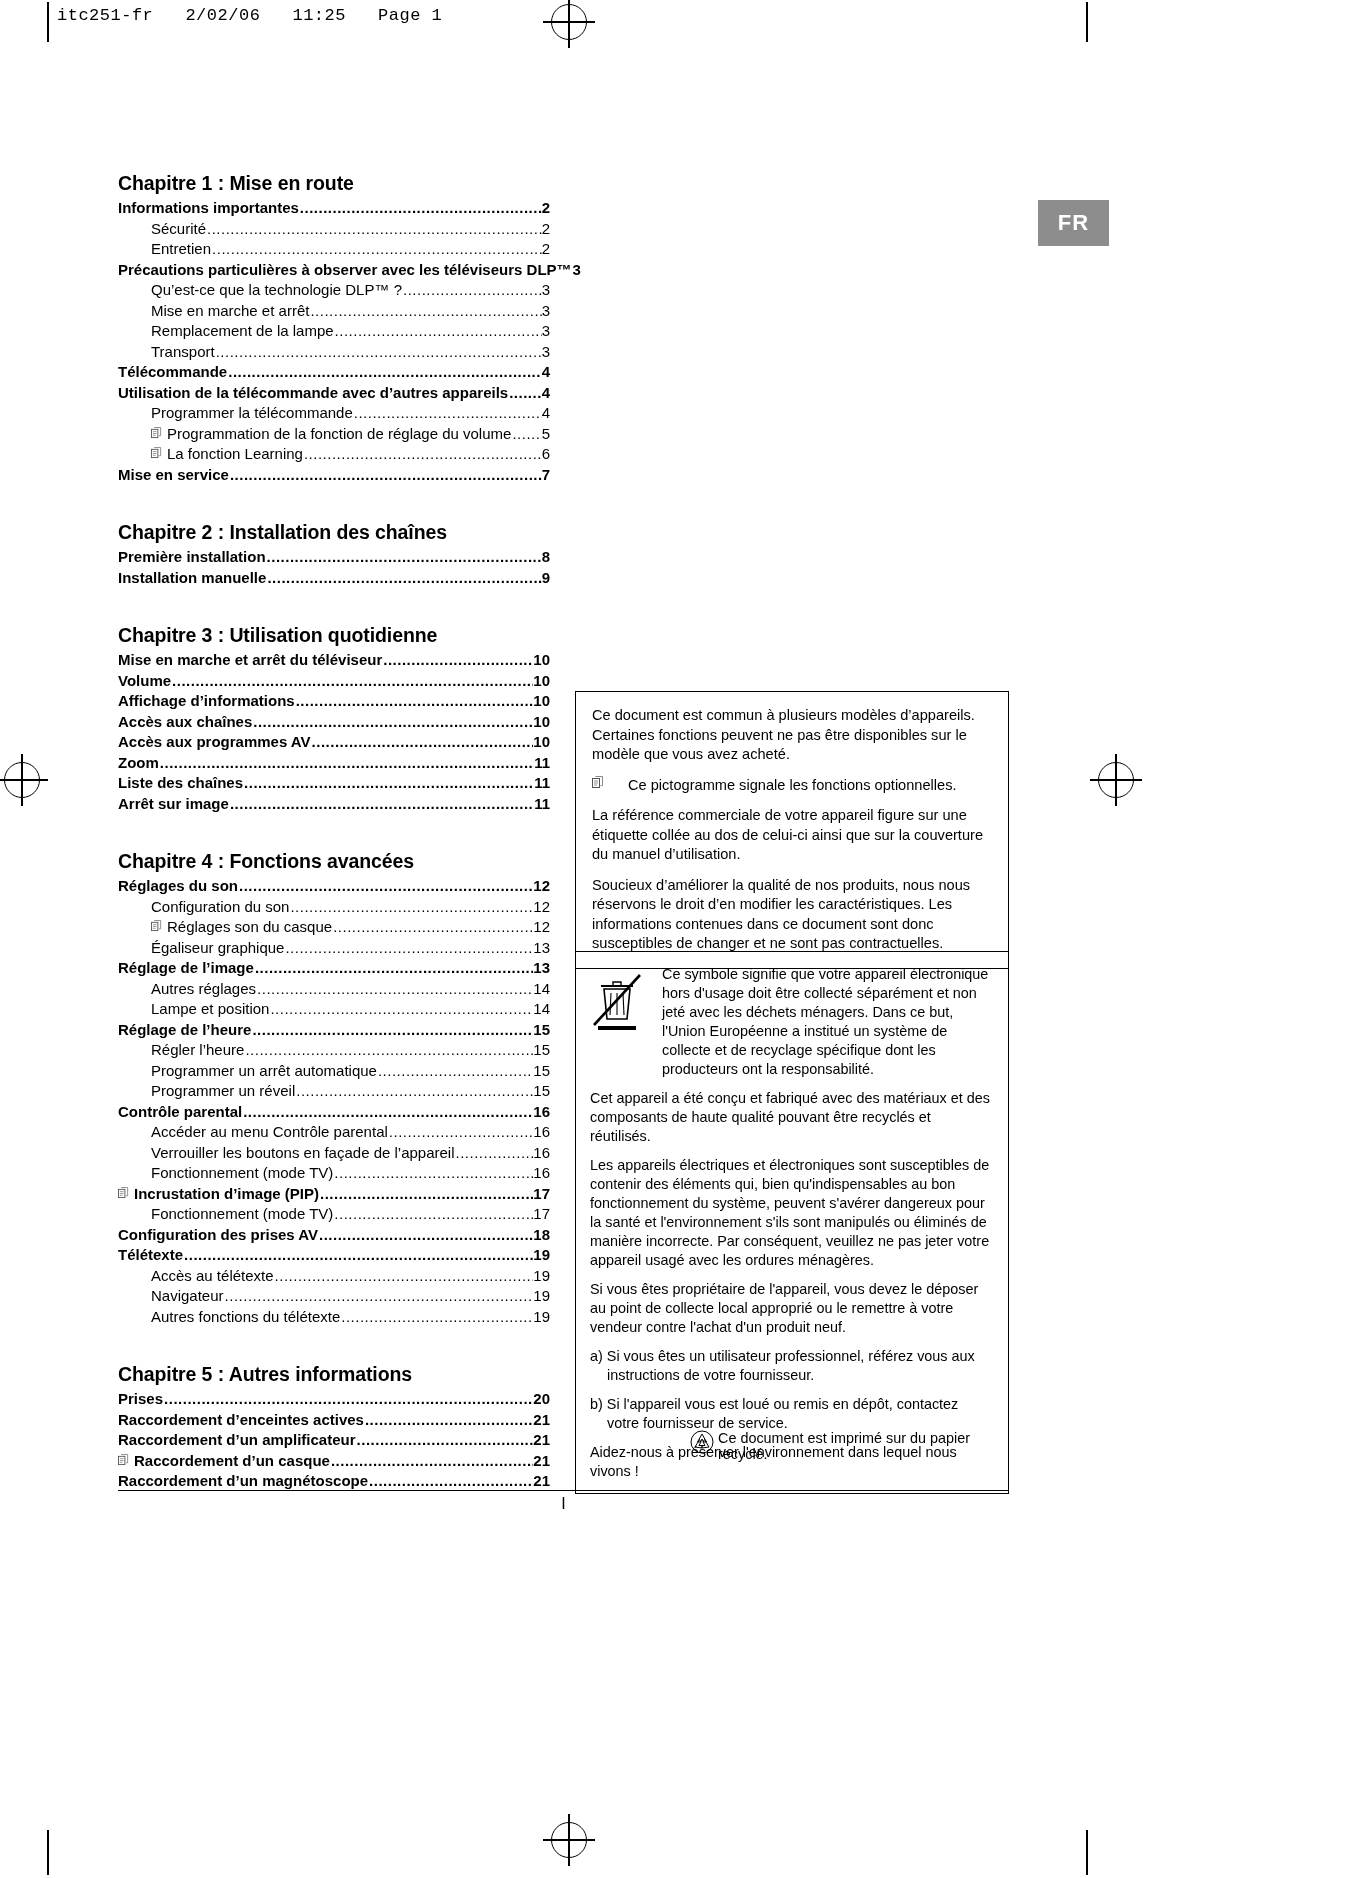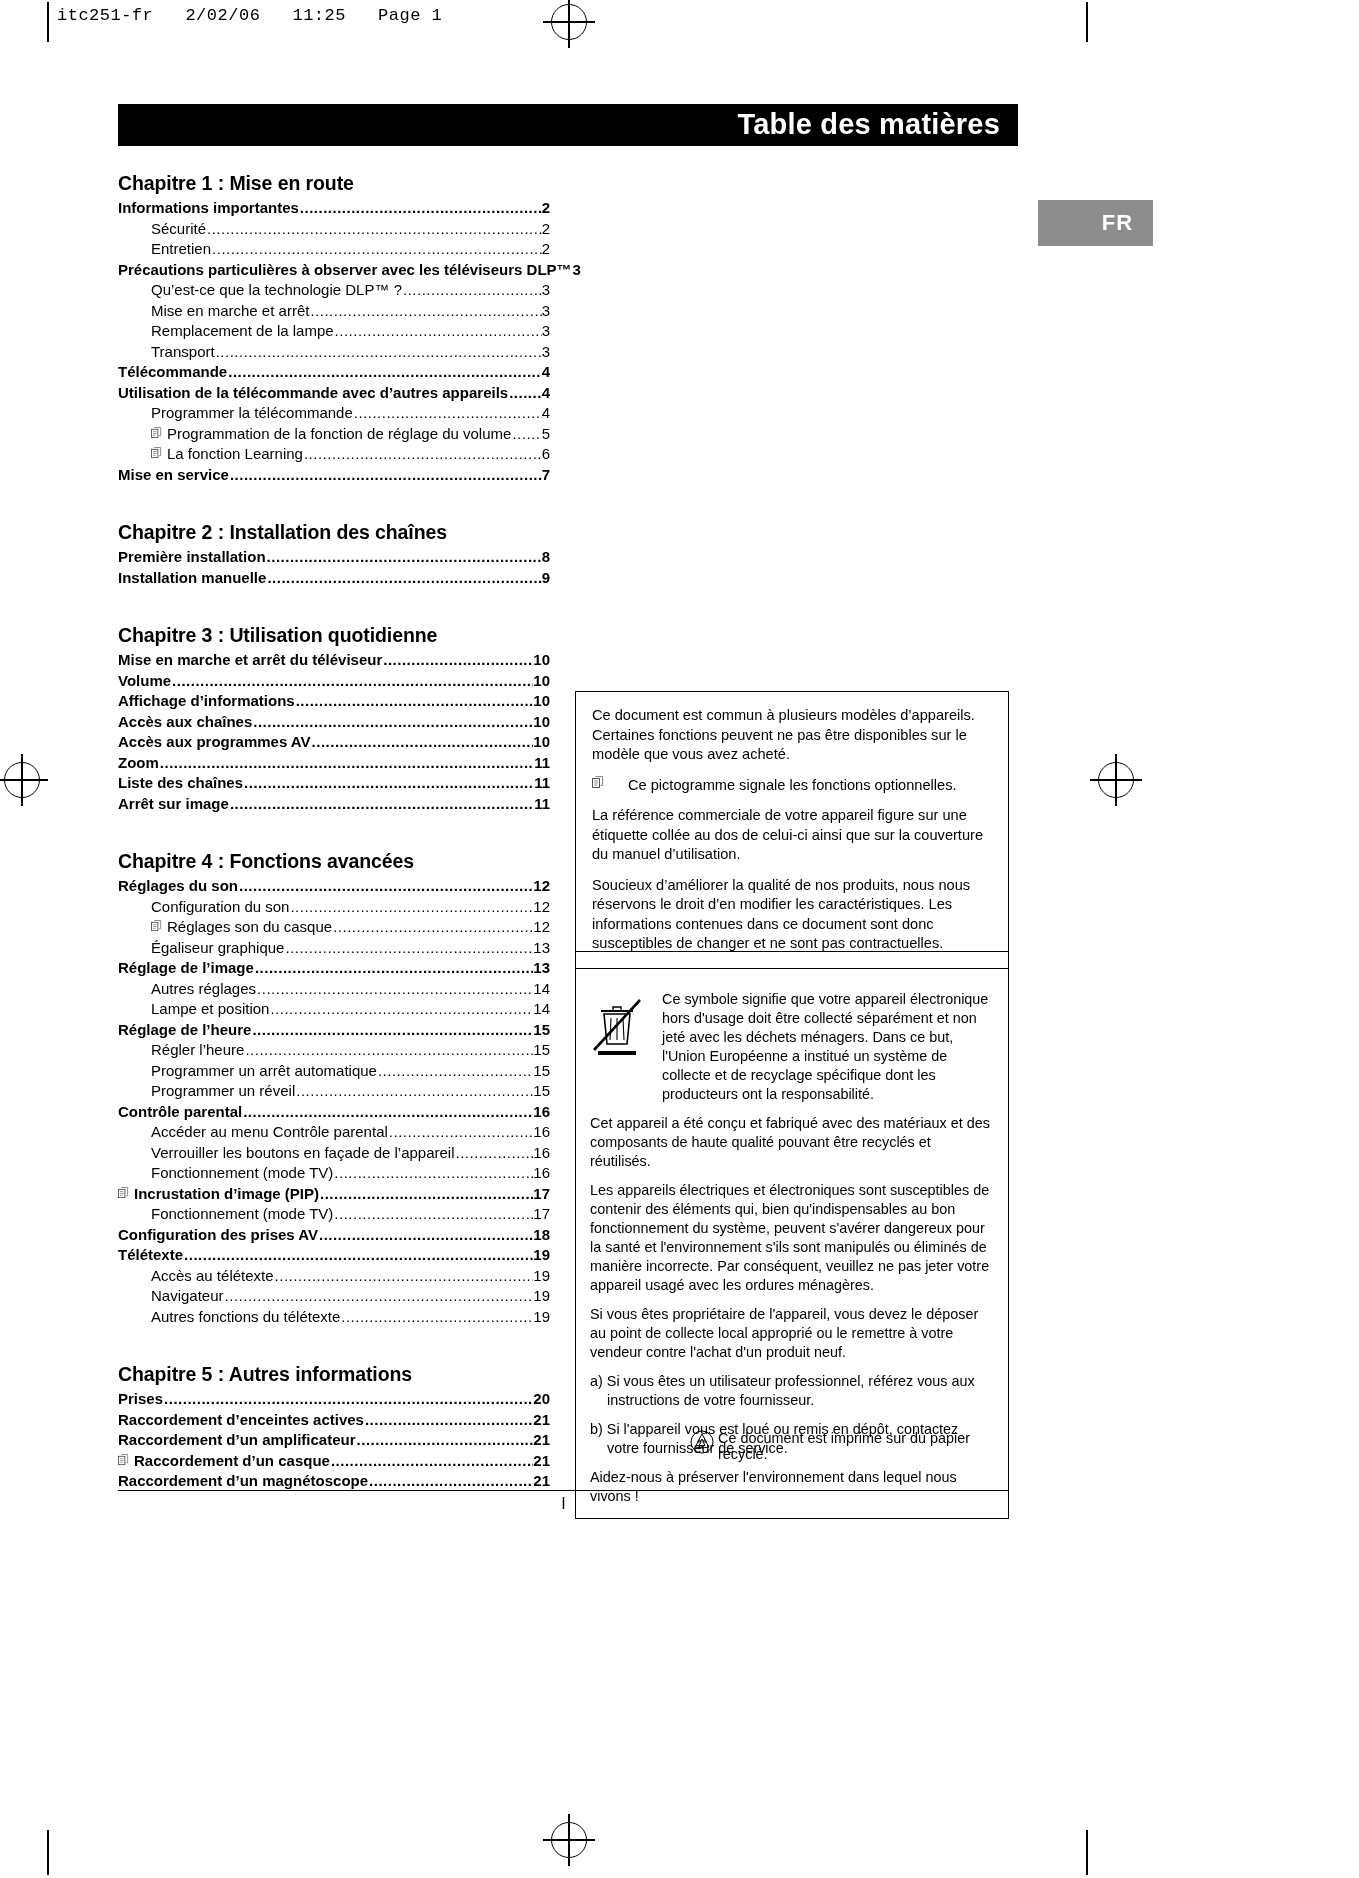--- a/index.html
+++ b/index.html
@@ -31,21 +31,21 @@
     position:absolute;left:118px;top:104px;width:900px;height:42px;background:#000;
   }
   .title-bar h1{
     margin:0;color:#fff;font-size:29px;font-weight:bold;
     text-align:right;padding:4px 18px 0 0;letter-spacing:.2px;
   }
 
   .lang-tab{
     position:absolute;left:1038px;top:200px;width:71px;height:46px;
     background:#8d8d8d;color:#fff;font-size:22px;font-weight:bold;
-    display:flex;align-items:center;justify-content:center;letter-spacing:1px;padding-left:44px;
+    display:flex;align-items:center;justify-content:center;letter-spacing:1px;
   }
 
   
   .toc{position:absolute;left:118px;top:172px;width:432px;}
   .chap{
     font-size:19.5px;font-weight:bold;margin:0 0 3px 0;letter-spacing:-.1px;
   }
   .chap.sp{margin-top:36px;}
   .row{
     display:flex;align-items:baseline;font-size:15px;line-height:20.5px;white-space:nowrap;
@@ -74,21 +74,21 @@
     border:1.3px solid #000;box-sizing:border-box;padding:14px 16px 12px 16px;
   }
   .boxA p{margin:0 0 11px 0;font-size:14.6px;line-height:19.5px;}
   .boxA p:last-child{margin-bottom:2px;}
   .boxA .picto-line{display:flex;gap:20px;align-items:flex-start;}
 
   .boxB{
     position:absolute;left:575px;top:951px;width:434px;
     border:1.3px solid #000;box-sizing:border-box;padding:13px 14px 12px 14px;
   }
-  .boxB .top{display:flex;gap:10px;align-items:flex-start;margin-bottom:10px;margin-top:25px;}
+  .boxB .top{display:flex;gap:10px;align-items:flex-start;margin-bottom:10px;}
   .boxB .weee{flex:0 0 auto;width:62px;padding-top:4px;}
   .boxB .top p{margin:0;font-size:14.4px;line-height:19px;}
   .boxB p{margin:0 0 10px 0;font-size:14.4px;line-height:19px;}
   .boxB p.last{margin-bottom:0;}
   .boxB .ind{padding-left:17px;text-indent:-17px;}
 
   .recycle-line{
     position:absolute;left:690px;top:1430px;width:320px;
     display:flex;align-items:flex-start;gap:4px;font-size:14.4px;
   }
@@ -107,23 +107,20 @@
 <div class="reg" style="left:551px;top:4px;"></div>
 <div class="reg" style="left:551px;top:1822px;"></div>
 <div class="reg" style="left:4px;top:762px;"></div>
 <div class="reg" style="left:1098px;top:762px;"></div>
 
 <div class="film-rule"></div>
 <div class="film-header">itc251-fr   2/02/06   11:25   Page 1</div>
 
 <div class="page">
 
-  <div class="title-bar">
-    <h1>Table des matières</h1>
-  </div>
 
   <div class="lang-tab">FR</div>
 
   <div class="toc" id="toc">
       <div class="chap">Chapitre 1 : Mise en route</div>
       <div class="row lvl1">
         <span class="lbl">Informations importantes</span>
         <span class="dots"></span>
         <span class="pg">2</span>
       </div>

